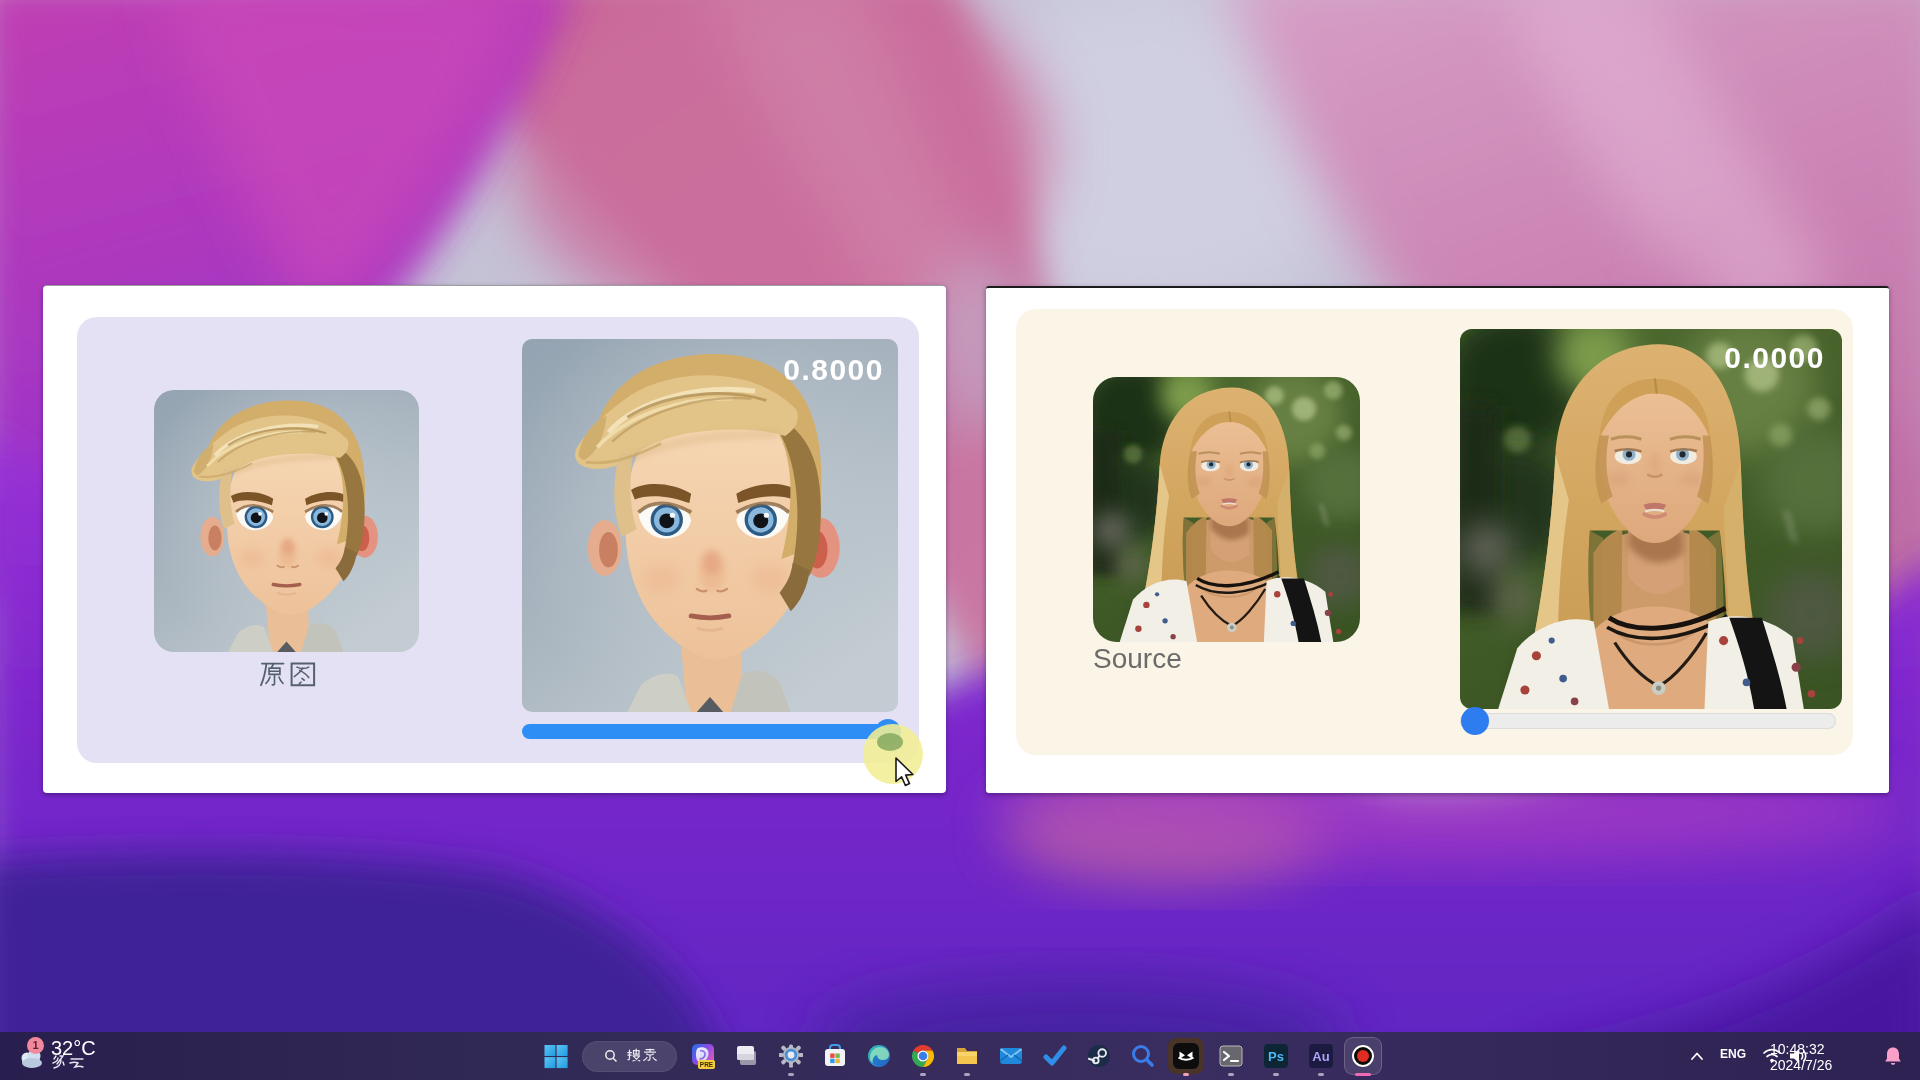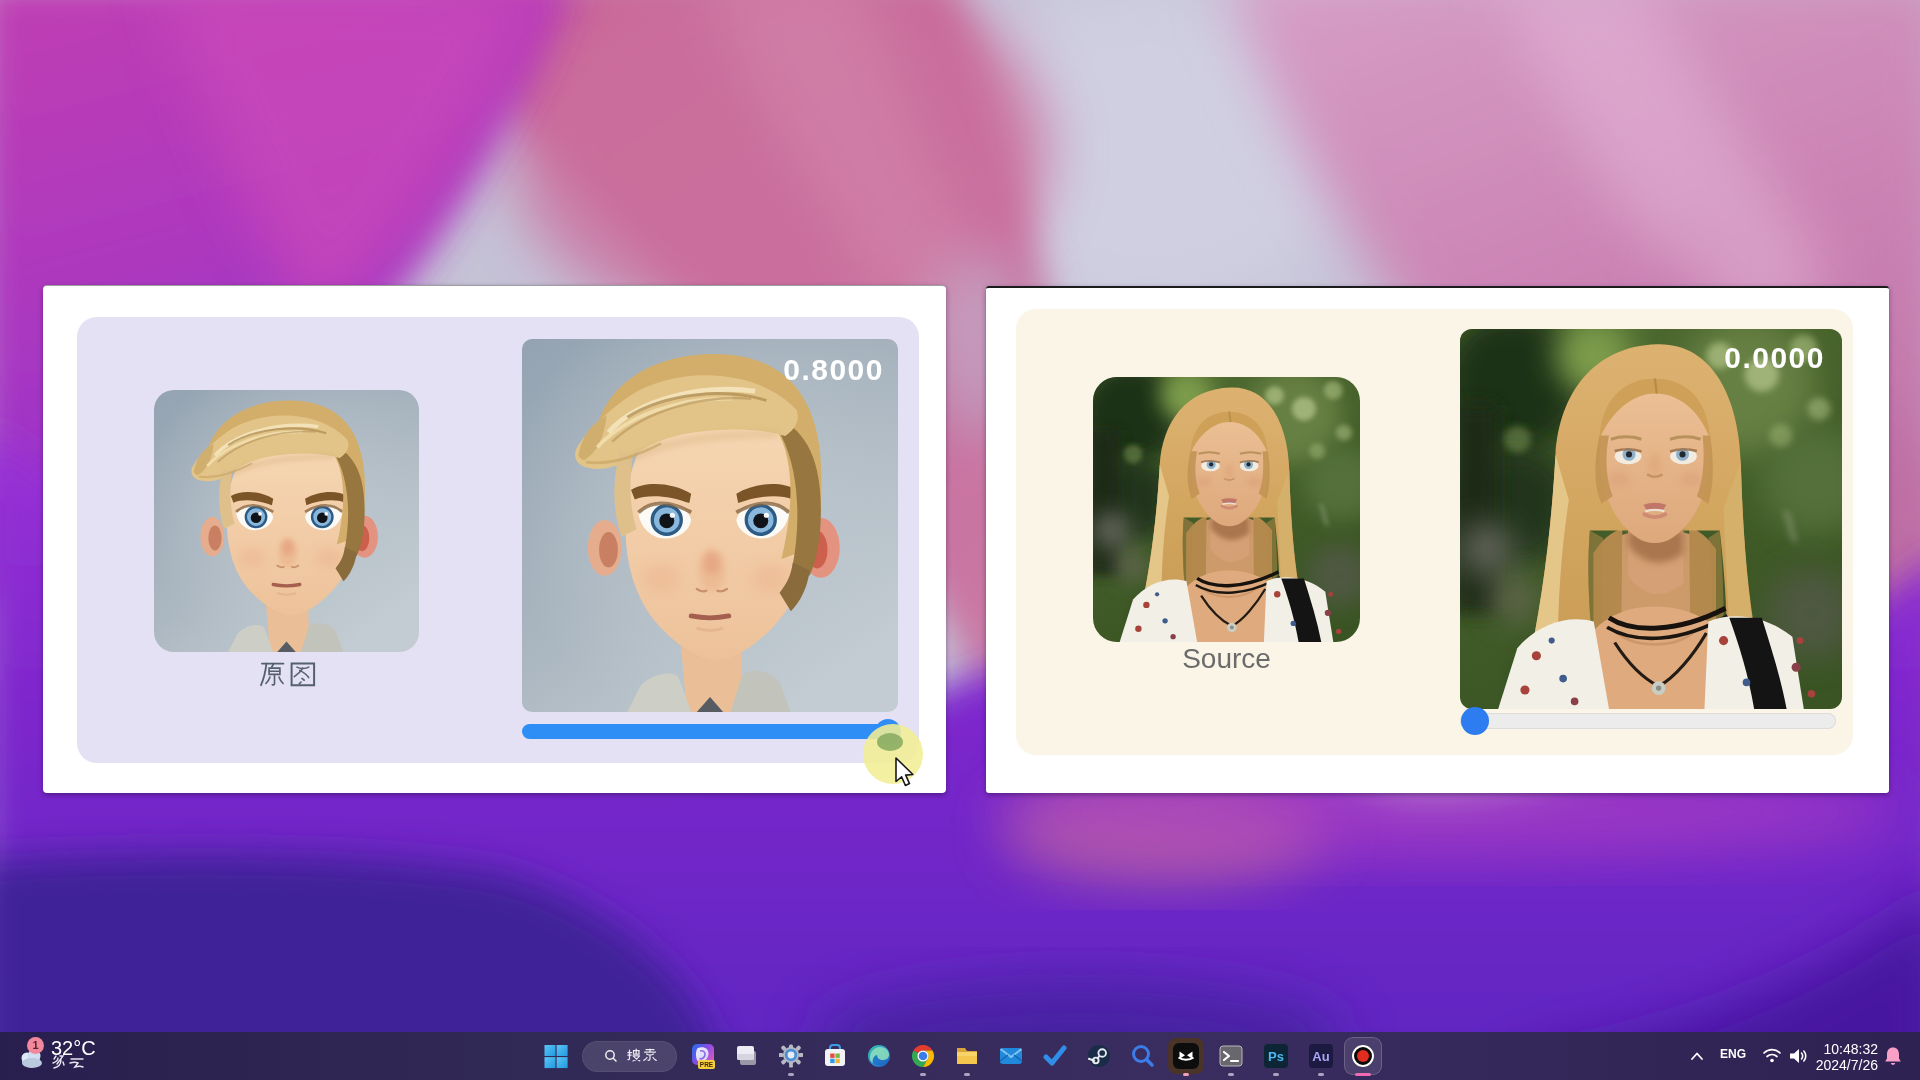--- a/index.html
+++ b/index.html
@@ -287,21 +287,21 @@
       </svg>
     </div>
     <div class="imgbox" id="womanLarge" style="left:474px;top:41px;width:382px;height:380px;border-radius:12px;">
       <svg width="100%" height="100%" viewBox="0 0 200 200" preserveAspectRatio="none">
           <use href="#womG"></use>
         </svg>
     </div>
     <div class="score" style="right:64px;top:53px;">0.0000</div>
     <div class="abs" style="left:474px;top:425px;width:376px;height:16px;border-radius:8px;background:#ececec;box-shadow:inset 0 0 0 1px #dcdcdc;"></div>
     <div class="abs" style="left:475px;top:419px;width:28px;height:28px;border-radius:50%;background:#2d7cf0;"></div>
-    <div class="abs" style="left:107px;top:355px;width:267px;text-align:center;font-size:28px;color:#6b6b6b;">Source</div>
+    <div class="abs" style="left:107px;top:355px;width:267px;text-align:left;font-size:28px;color:#6b6b6b;">Source</div>
   </div>
 
   <div id="taskbar">
 
     <svg class="abs" style="left:18px;top:14px;" width="30" height="24" viewBox="0 0 30 24">
       <ellipse cx="13" cy="15" rx="9" ry="6.5" fill="#c9d8ea"></ellipse>
       <circle cx="9" cy="12" r="5.5" fill="#dde9f5"></circle>
       <circle cx="16" cy="10" r="6.5" fill="#cfdff0"></circle>
       <ellipse cx="14" cy="17" rx="10" ry="5" fill="#b9c9de"></ellipse>
     </svg>
@@ -472,19 +472,19 @@
     <svg class="abs" style="left:1762px;top:15px;" width="20" height="18" viewBox="0 0 20 18" fill="none" stroke="#fff" stroke-linecap="round">
       <path d="M2,6 C6.5,1.5 13.5,1.5 18,6" stroke-width="1.7"></path>
       <path d="M5,9.5 C8,6.8 12,6.8 15,9.5" stroke-width="1.7"></path>
       <circle cx="10" cy="13.5" r="1.8" fill="#fff" stroke="none"></circle>
     </svg>
     <svg class="abs" style="left:1788px;top:15px;" width="20" height="18" viewBox="0 0 20 18" fill="#fff">
       <path d="M2,6.5 H6 L11,2 V16 L6,11.5 H2 Z"></path>
       <path d="M13.5,6 C15,7.5 15,10.5 13.5,12" fill="none" stroke="#fff" stroke-width="1.6" stroke-linecap="round"></path>
       <path d="M15.8,4 C18.4,6.5 18.4,11.5 15.8,14" fill="none" stroke="#fff" stroke-width="1.6" stroke-linecap="round"></path>
     </svg>
-    <div class="abs" style="left:1770px;top:9px;width:108px;text-align:right;color:#fff;font-size:14px;line-height:16px;">10:48:32<br>2024/7/26</div>
+    <div class="abs" style="left:1770px;top:9px;width:108px;color:#fff;font-size:14px;line-height:16px;">10:48:32<br>2024/7/26</div>
     <svg class="abs" style="left:1884px;top:14px;" width="18" height="20" viewBox="0 0 18 20">
       <path d="M9,1.5 C12.6,1.5 15,4.2 15,8 L15,12.5 L16.8,15.5 H1.2 L3,12.5 L3,8 C3,4.2 5.4,1.5 9,1.5 Z" fill="#f8a0c8"></path>
       <path d="M6.8,17 C7.2,18.3 8,19 9,19 C10,19 10.8,18.3 11.2,17 Z" fill="#f8a0c8"></path>
     </svg>
   </div>
 </div>
 
 </body></html>

